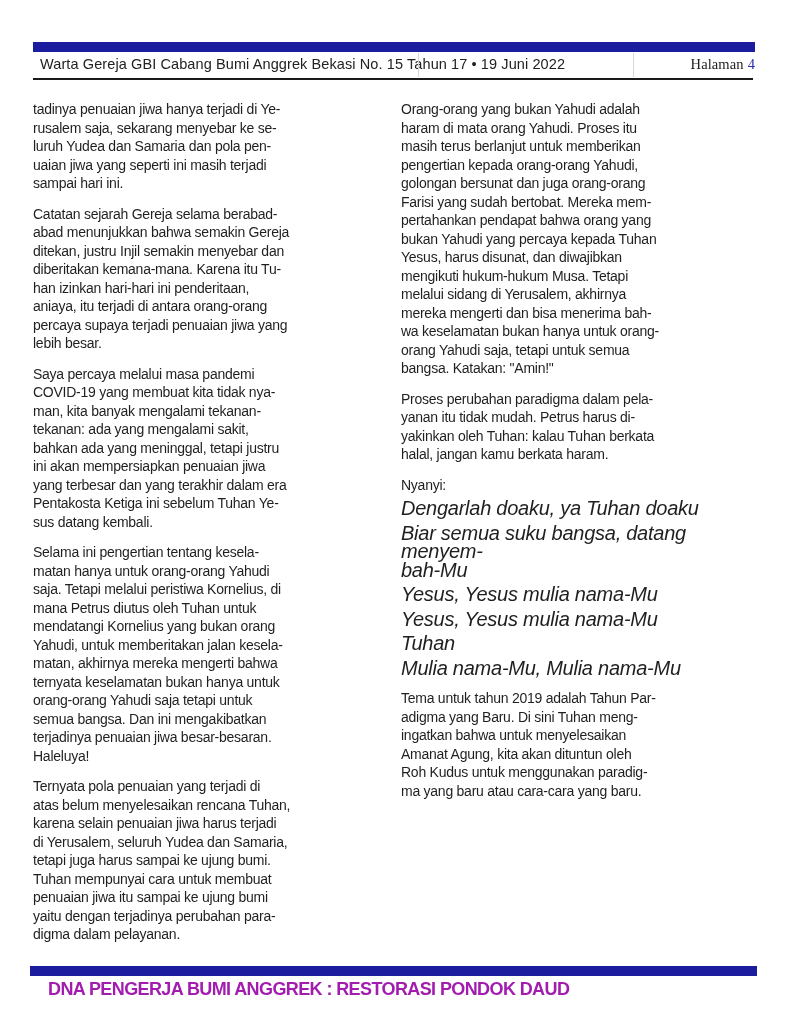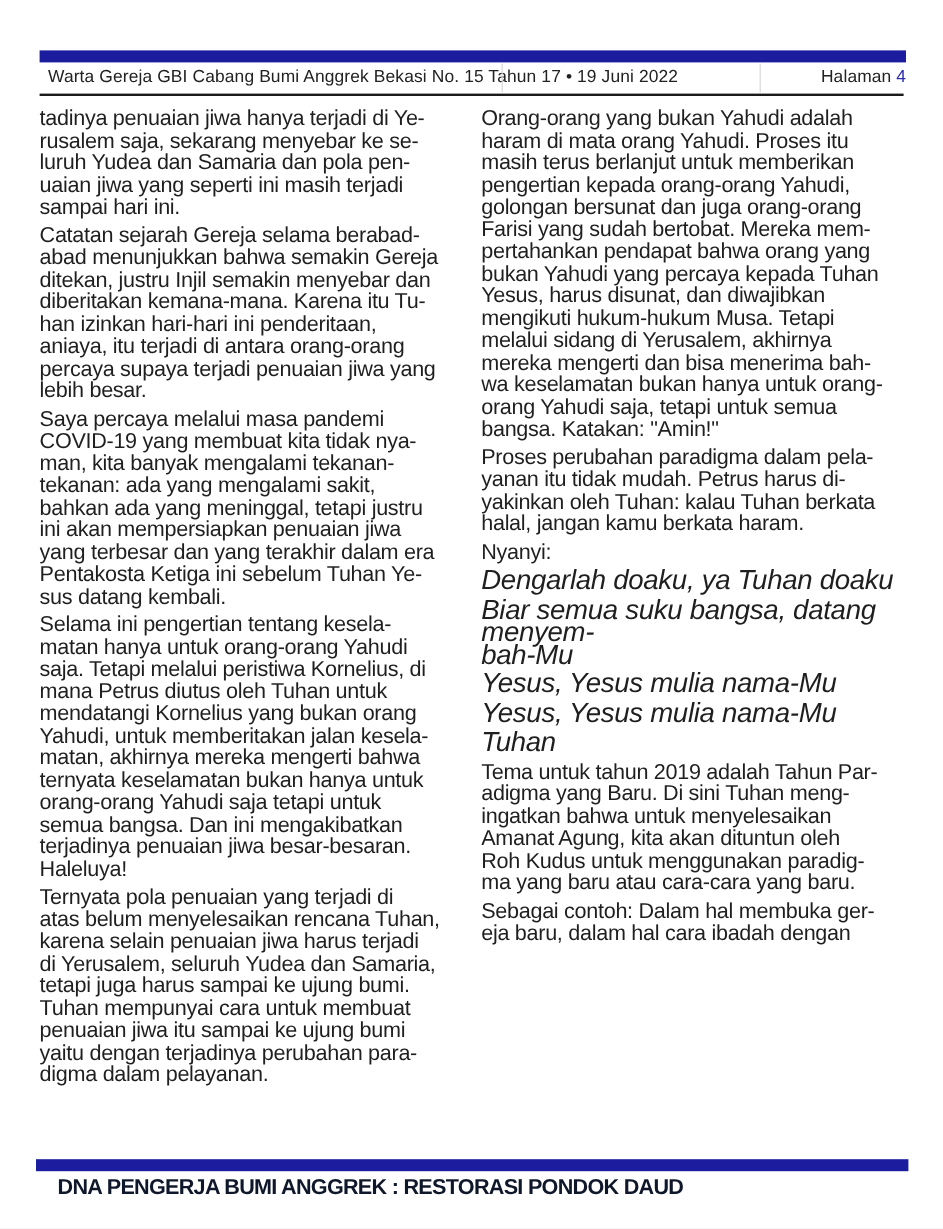--- a/index.html
+++ b/index.html
@@ -19,57 +19,57 @@
   .top-bar{
     position:absolute;left:33px;top:42px;width:722px;height:10px;
     background:var(--navy);
   }
   .header-row{
     position:absolute;left:33px;top:56px;width:722px;height:20px;
     display:flex;justify-content:space-between;align-items:baseline;
     font-size:14.5px;letter-spacing:0.1px;color:#222;
   }
   .header-title{padding-left:7px;white-space:nowrap;}
-  .header-page{white-space:nowrap;}
+  .header-page{white-space:nowrap;font-family:Liberation Serif, serif;}
   .page-num{color:var(--pagenum);margin-left:4px;}
   .header-rule{
     position:absolute;left:33px;top:78px;width:720px;height:2px;
     background:#1a1a1a;
   }
   .artifact-line{position:absolute;width:1px;background:#d8d8d8;}
   .a1{left:418px;top:53px;height:24px;}
   .a2{left:633px;top:53px;height:24px;}
   .columns{
     position:absolute;left:33px;top:88px;width:722px;height:874px;
     display:flex;gap:14px;overflow:hidden;
   }
   .col{flex:1 1 0;overflow:hidden;}
   .para{
-    margin:1px 0 5px 0;
-    font-size:18px;line-height:18.5px;letter-spacing:-0.25px;
+    margin:12px 0 5px 0;
+    font-size:14px;line-height:18.5px;letter-spacing:-0.25px;
     white-space:pre-line;
   }
   .heading{
     margin:3px 0 5px 0;
     font-size:19px;line-height:24px;font-weight:bold;letter-spacing:-0.2px;
   }
   .lyric{
     margin:0 0 6px 0;
-    font-size:23px;line-height:18.5px;letter-spacing:-0.25px;
+    font-size:20px;line-height:18.5px;letter-spacing:-0.25px;
     font-style:italic;
     white-space:pre-line;
   }
   .footer-bar{
     position:absolute;left:30px;top:966px;width:727px;height:10px;
     background:var(--navy);
   }
   .footer-text{
     position:absolute;left:48px;top:979px;width:700px;
     font-size:18px;font-weight:bold;letter-spacing:-0.6px;
-    color:#0f172a;white-space:nowrap;
+    color:#a21caf;white-space:nowrap;
   }
 </style>
 </head>
 <body>
 
 <div class="page">
 
   <div class="top-bar"></div>
 
   <div class="header-row">
@@ -149,28 +149,27 @@
 yanan itu tidak mudah. Petrus harus di-
 yakinkan oleh Tuhan: kalau Tuhan berkata
 halal, jangan kamu berkata haram.</p>
       <p class="para">Nyanyi:</p>
       <p class="lyric">Dengarlah doaku, ya Tuhan doaku</p>
       <p class="lyric">Biar semua suku bangsa,  datang menyem-
 bah-Mu</p>
       <p class="lyric">Yesus, Yesus mulia nama-Mu</p>
       <p class="lyric">Yesus, Yesus mulia nama-Mu</p>
       <p class="lyric">Tuhan</p>
+      <p class="lyric">Mulia nama-Mu, Mulia nama-Mu</p>
       <p class="para">Tema untuk tahun 2019 adalah Tahun Par-
 adigma yang Baru. Di sini Tuhan meng-
 ingatkan bahwa untuk menyelesaikan
 Amanat Agung, kita akan dituntun oleh
 Roh Kudus untuk menggunakan paradig-
 ma yang baru atau cara-cara yang baru.</p>
-      <p class="para">Sebagai contoh: Dalam hal membuka ger-
-eja baru, dalam hal cara ibadah dengan</p>
     </div>
 
   </div>
 
   <div class="footer-bar"></div>
   <div class="footer-text">DNA PENGERJA BUMI ANGGREK : RESTORASI PONDOK DAUD</div>
 
 </div>
 
 </body></html>

